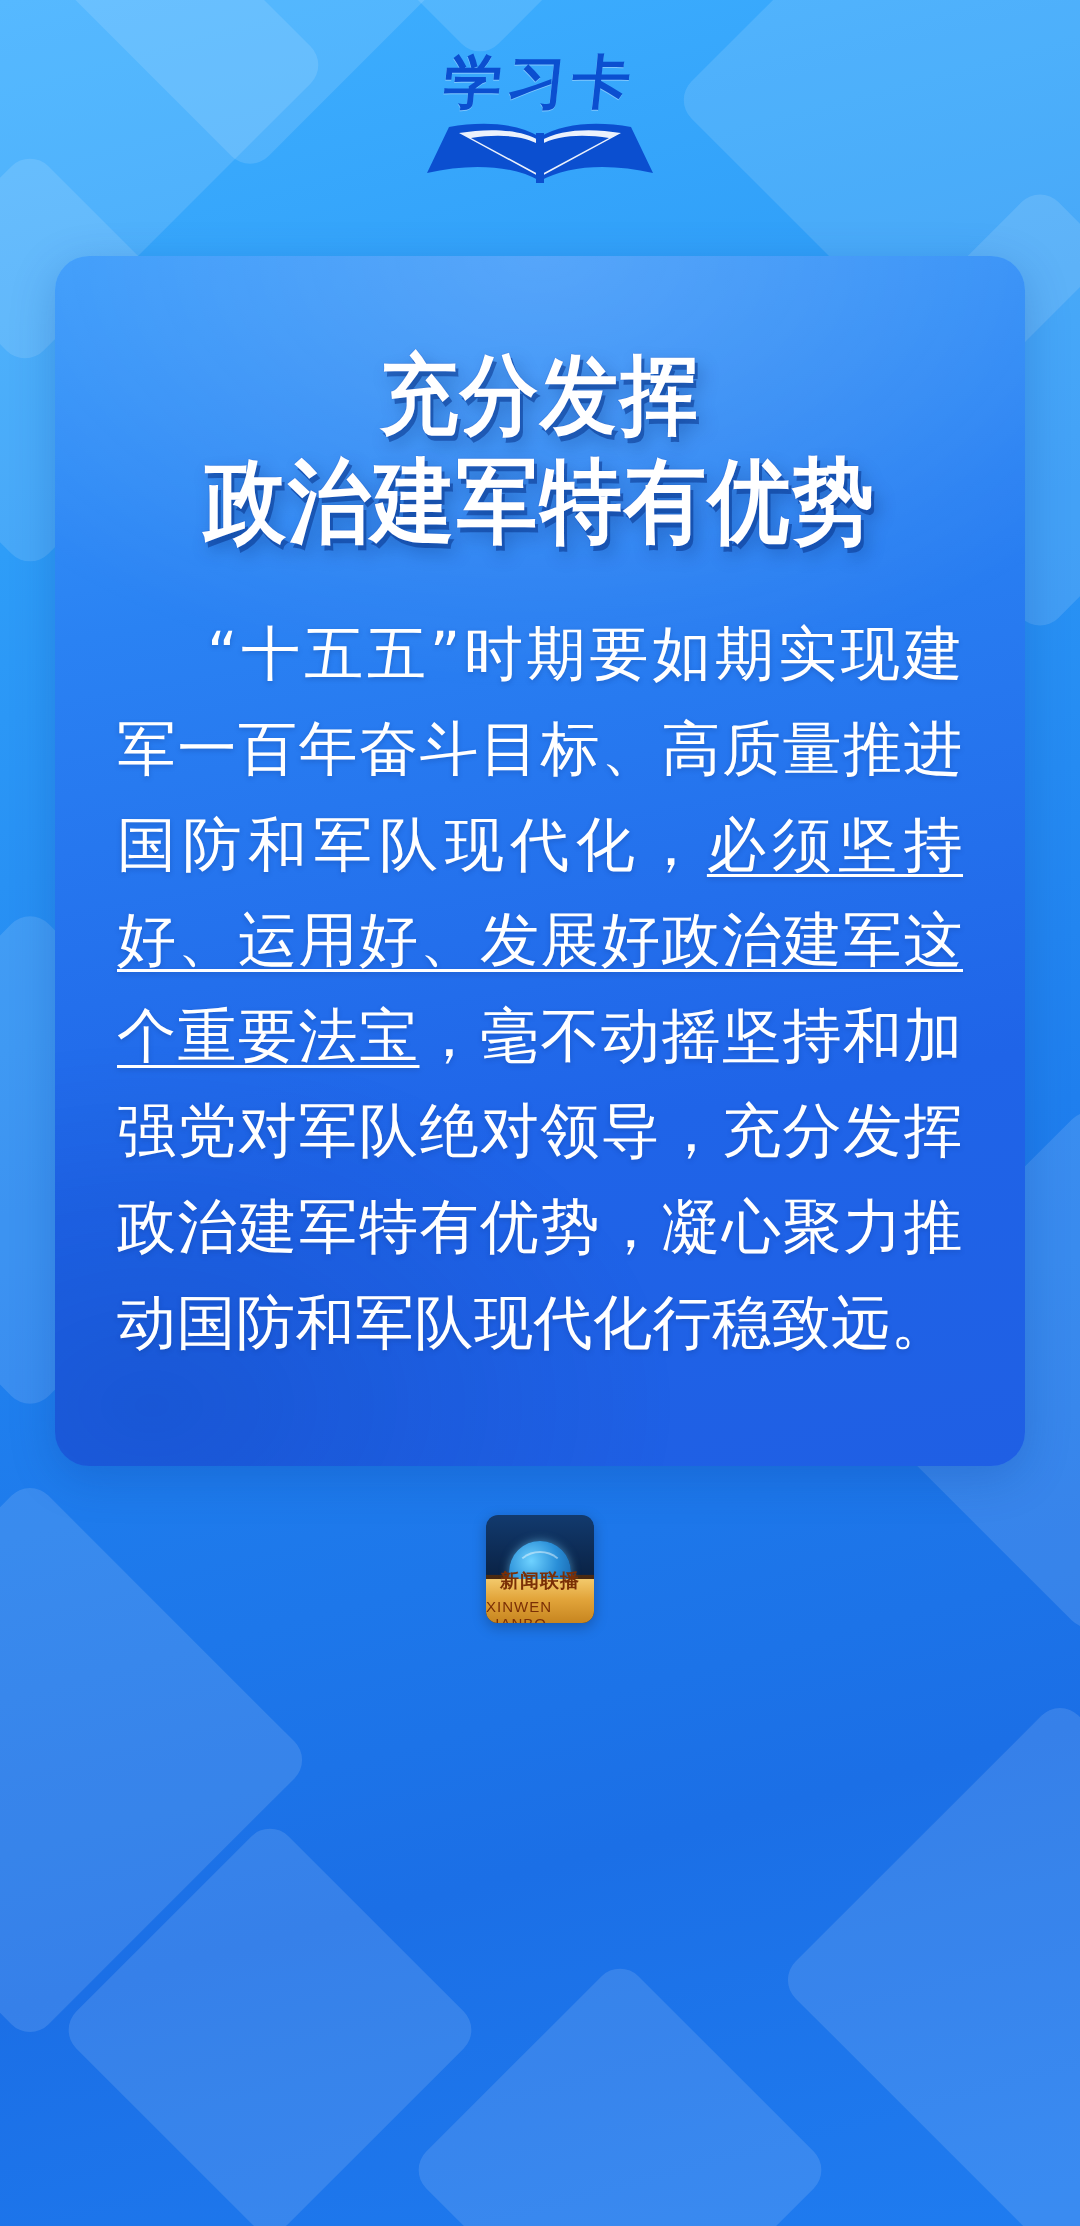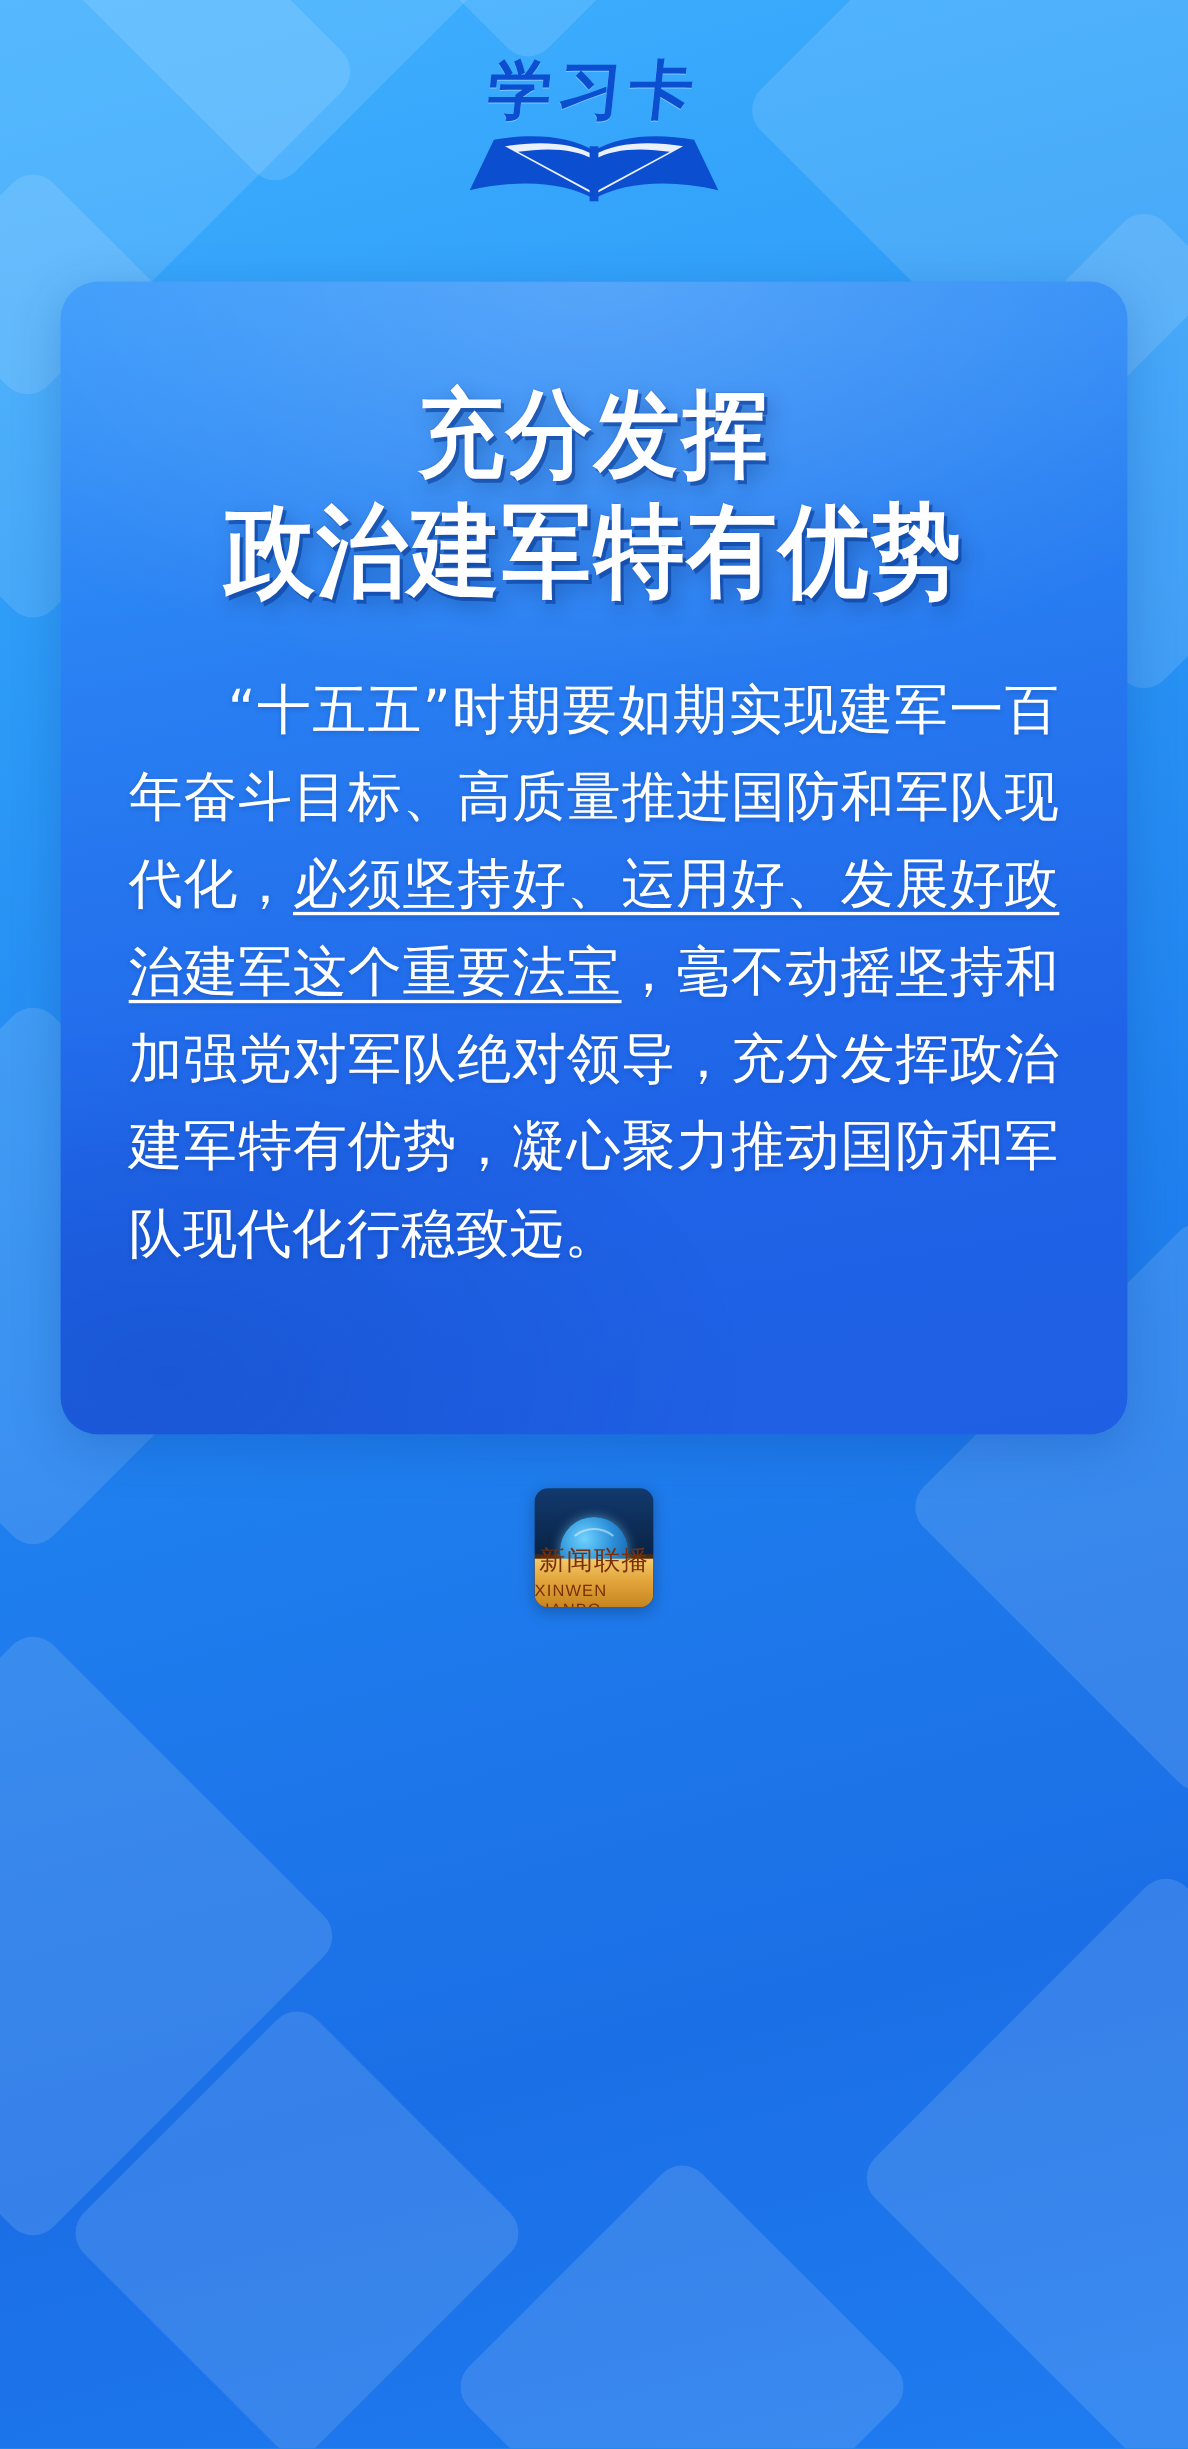--- a/index.html
+++ b/index.html
@@ -117,21 +117,21 @@
       0 0 1px #0c49c0,
       3px 4px 0 rgba(8, 52, 140, 0.55),
       6px 8px 16px rgba(6, 40, 110, 0.35);
     transform: scaleY(1.12);
   }
   .headline-line.l2 { font-size: 82px; margin-top: 14px; }
 
   .body-text {
     position: relative;
     color: #ffffff;
-    font-size: 49px;
+    font-size: 59px;
     line-height: 1.62;
     letter-spacing: 0.5px;
     text-align: justify;
     text-justify: inter-ideograph;
     text-indent: 90px;
     font-family: "DejaVu Sans", "Liberation Sans", sans-serif;
     text-shadow: 0 2px 5px rgba(10, 50, 130, 0.28);
   }
   .body-text u {
     text-decoration: underline;
@@ -192,22 +192,22 @@
     position: absolute;
     left: 0; right: 0; bottom: 0;
     height: 44px;
     background: linear-gradient(180deg, #f3c96b 0%, #e2a53b 45%, #c7851f 100%);
     display: flex;
     flex-direction: column;
     align-items: center;
     justify-content: center;
   }
   .cctv-cn {
-    font-size: 24px;
-    font-weight: normal;
+    font-size: 19px;
+    font-weight: bold;
     color: #7a2f06;
     line-height: 1;
     letter-spacing: 1px;
     font-family: "DejaVu Sans", "Liberation Sans", sans-serif;
   }
   .cctv-en {
     margin-top: 8px;
     font-size: 15px;
     color: #7a2f06;
     letter-spacing: 1px;

